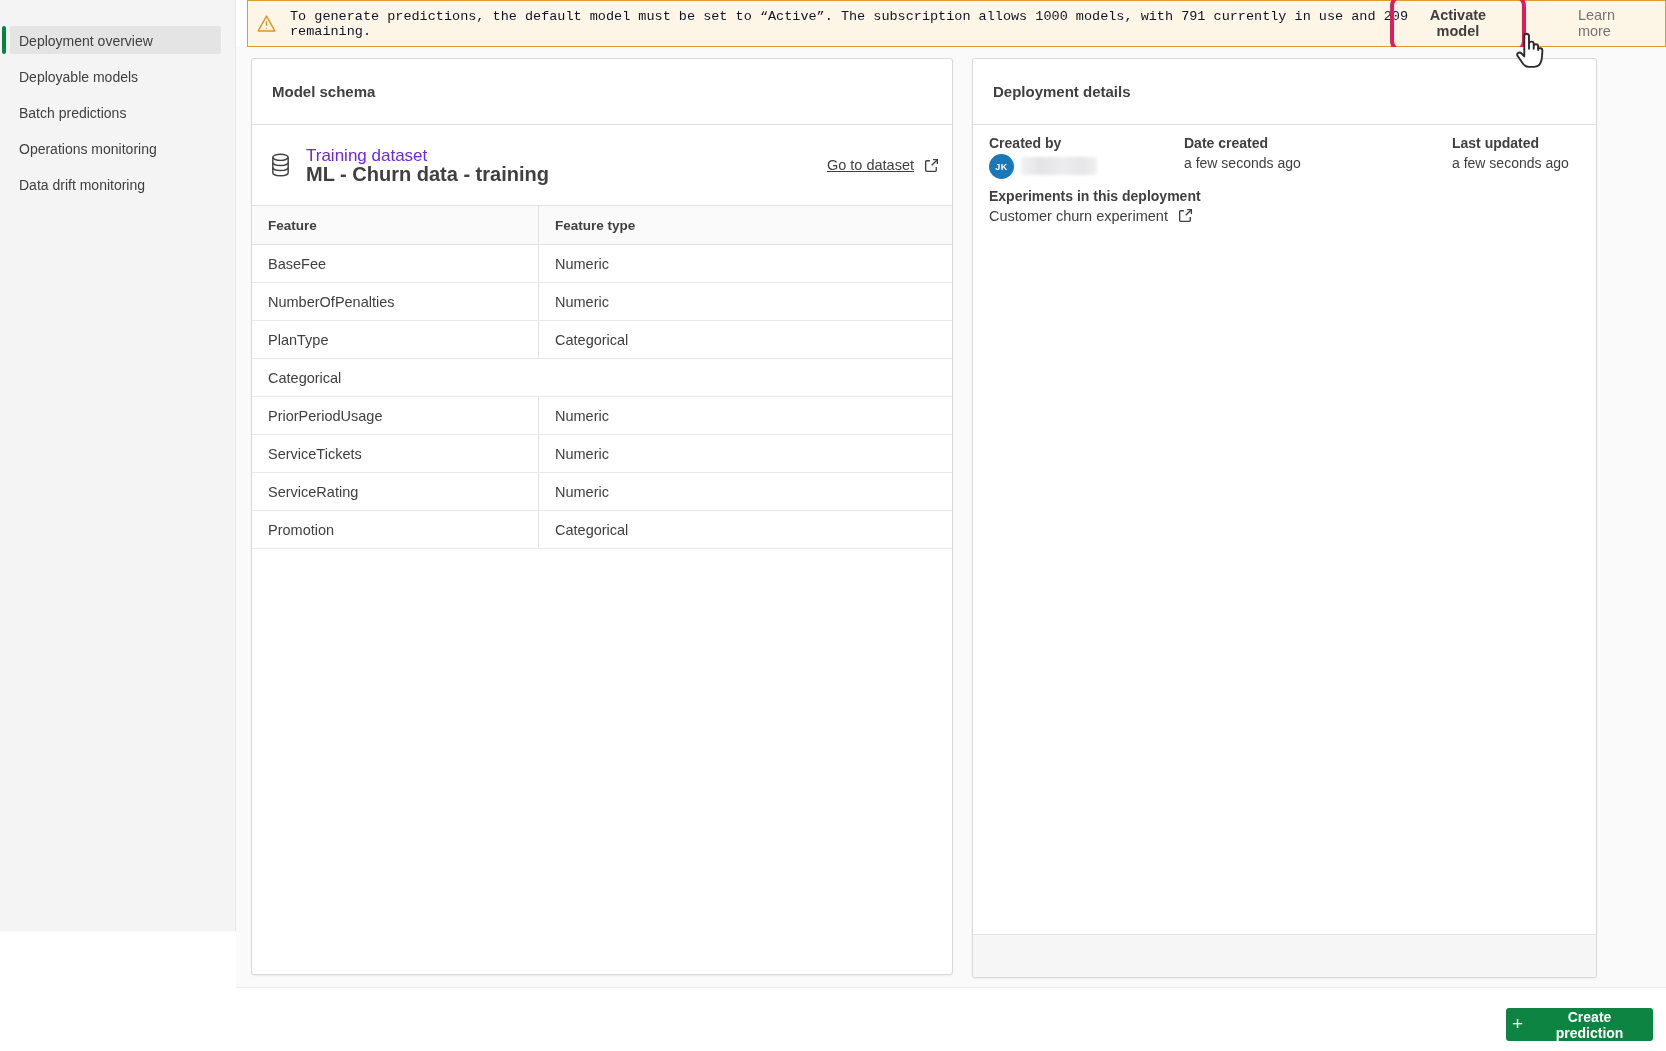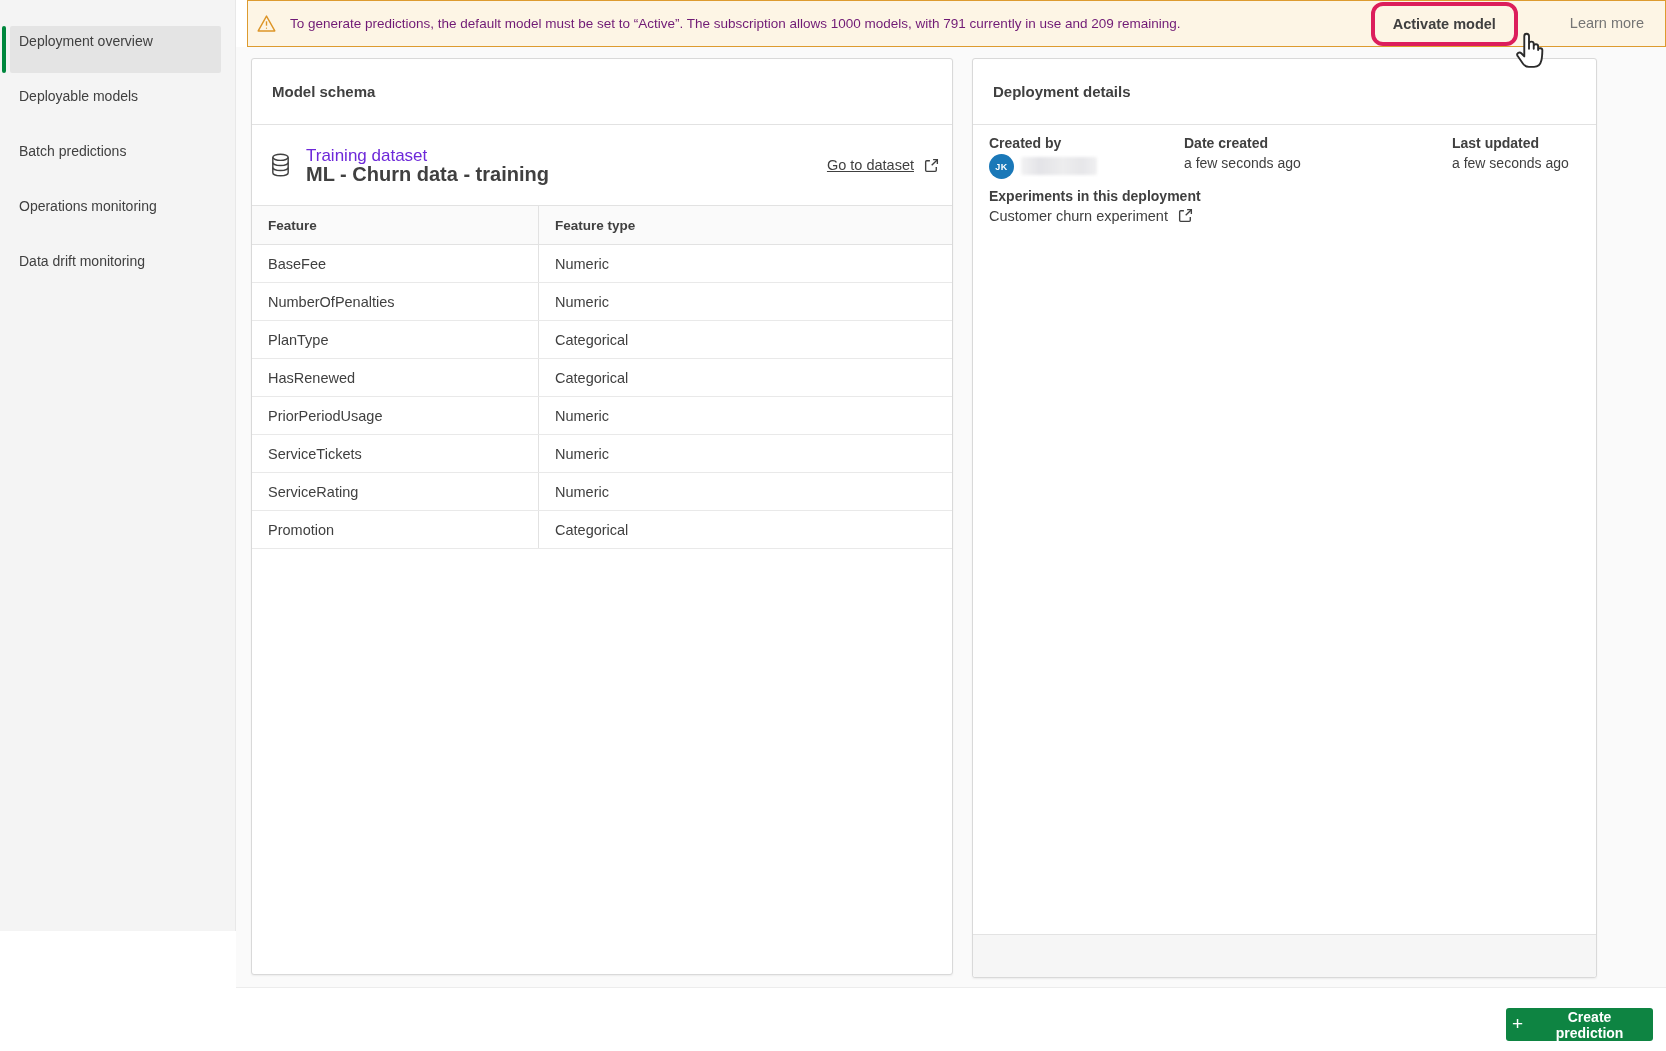--- a/index.html
+++ b/index.html
@@ -2,31 +2,31 @@
 <html><head>
 <meta charset="utf-8">
 <style>
   html,body{margin:0;padding:0;background:#fff;}
   .screen{position:relative;width:1666px;height:1051px;background:#ffffff;
           font-family:"Liberation Sans",sans-serif;color:#404040;overflow:hidden;}
 
   
   .sidebar{position:absolute;left:0;top:0;width:236px;height:931px;background:#f4f4f4;
            border-right:1px solid #e8e8e8;box-sizing:border-box;padding-top:26px;}
-  .side-item{position:relative;height:47px;line-height:30px;margin:0 14px 8px 10px;
+  .side-item{position:relative;height:28px;line-height:30px;margin:0 14px 8px 10px;
              padding-left:9px;font-size:14px;color:#404040;border-radius:2px;cursor:pointer;
              white-space:nowrap;}
   .side-item.active{background:#e4e4e4;}
   .active-bar{position:absolute;left:-8px;top:0;bottom:0;width:4px;background:#00873d;border-radius:2px;}
 
   
   .banner{position:absolute;left:247px;top:0;width:1419px;height:47px;box-sizing:border-box;
           background:#fdf5e5;border:1px solid #dd9b2f;display:flex;align-items:center;}
   .banner-icon{margin-left:8px;width:21px;height:21px;flex:0 0 auto;}
-  .banner-text{margin-left:13px;font-size:13.5px;color:#701a75;}
+  .banner-text{margin-left:13px;font-size:13.5px;color:#0f172a;font-family:Liberation Mono, monospace;}
   .banner-actions{margin-left:auto;display:flex;align-items:flex-start;gap:44px;}
   .activate-wrap{position:relative;margin-right:30px;}
   .activate-btn{font-weight:700;font-size:14.5px;color:#404040;background:none;border:none;
                 font-family:inherit;cursor:pointer;padding:0;}
   .red-box{position:absolute;left:-22px;right:-22px;top:-13px;bottom:-13px;
            border:4px solid #dc1e5c;border-radius:12px;pointer-events:none;}
   .learn-more{margin-right:21px;font-size:14.5px;color:#757575;cursor:pointer;}
 
   
   .cursor{position:absolute;left:1510px;top:30px;width:38px;height:44px;z-index:60;}
@@ -157,21 +157,20 @@
       </div>
       <div class="t-row">
         <div class="c1">NumberOfPenalties</div>
         <div class="c2">Numeric</div>
       </div>
       <div class="t-row">
         <div class="c1">PlanType</div>
         <div class="c2">Categorical</div>
       </div>
       <div class="t-row">
-        <div class="c1">HasRenewed</div>
         <div class="c2">Categorical</div>
       </div>
       <div class="t-row">
         <div class="c1">PriorPeriodUsage</div>
         <div class="c2">Numeric</div>
       </div>
       <div class="t-row">
         <div class="c1">ServiceTickets</div>
         <div class="c2">Numeric</div>
       </div>

